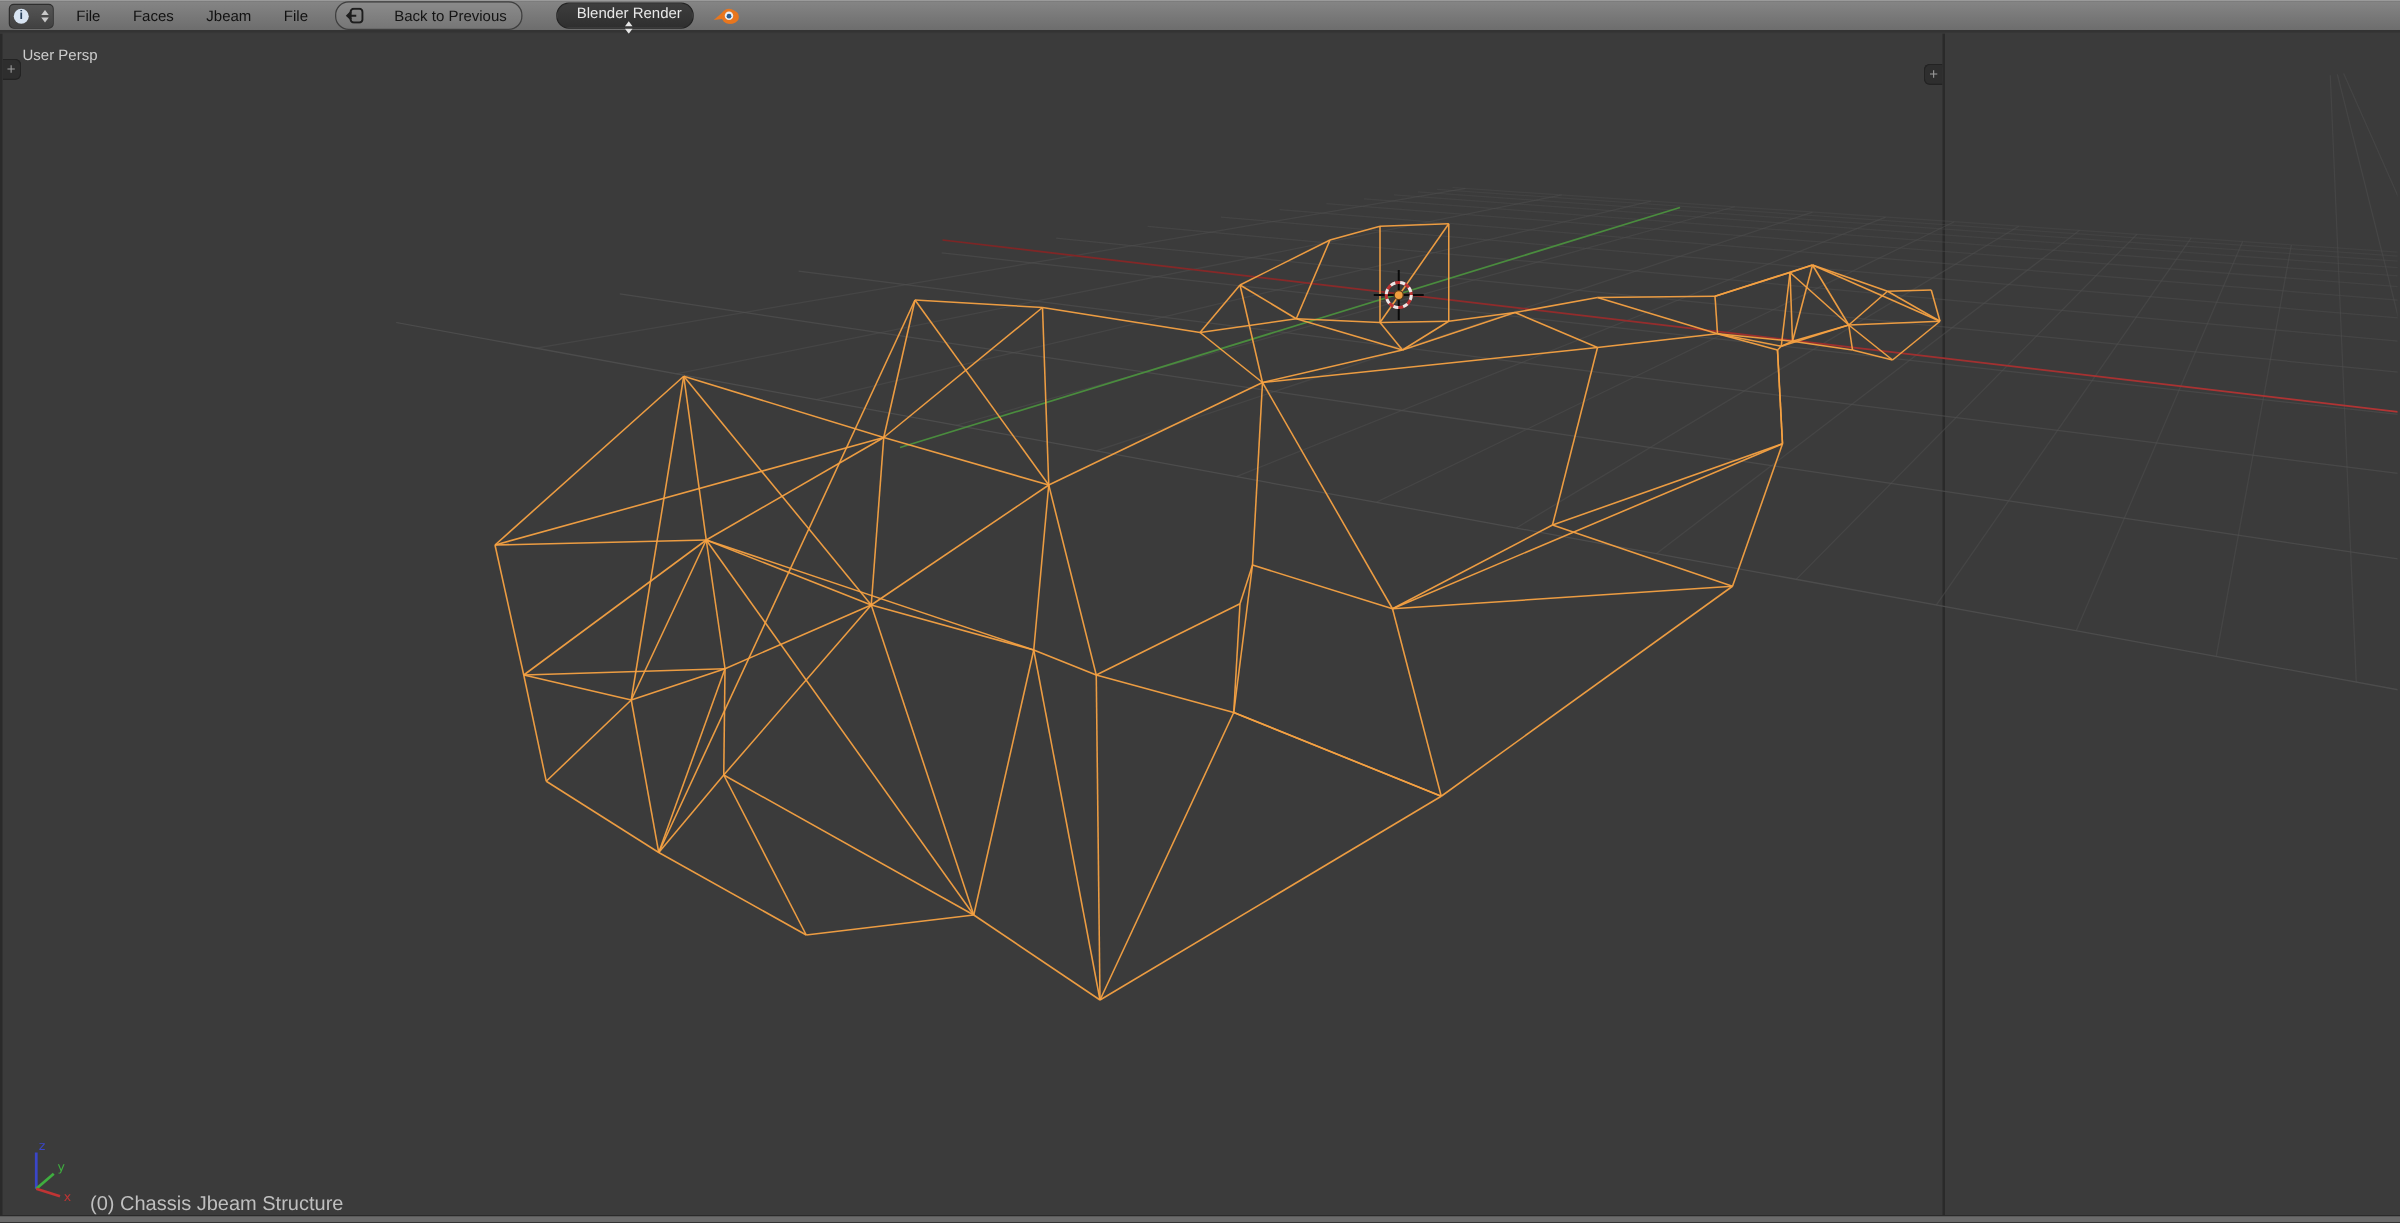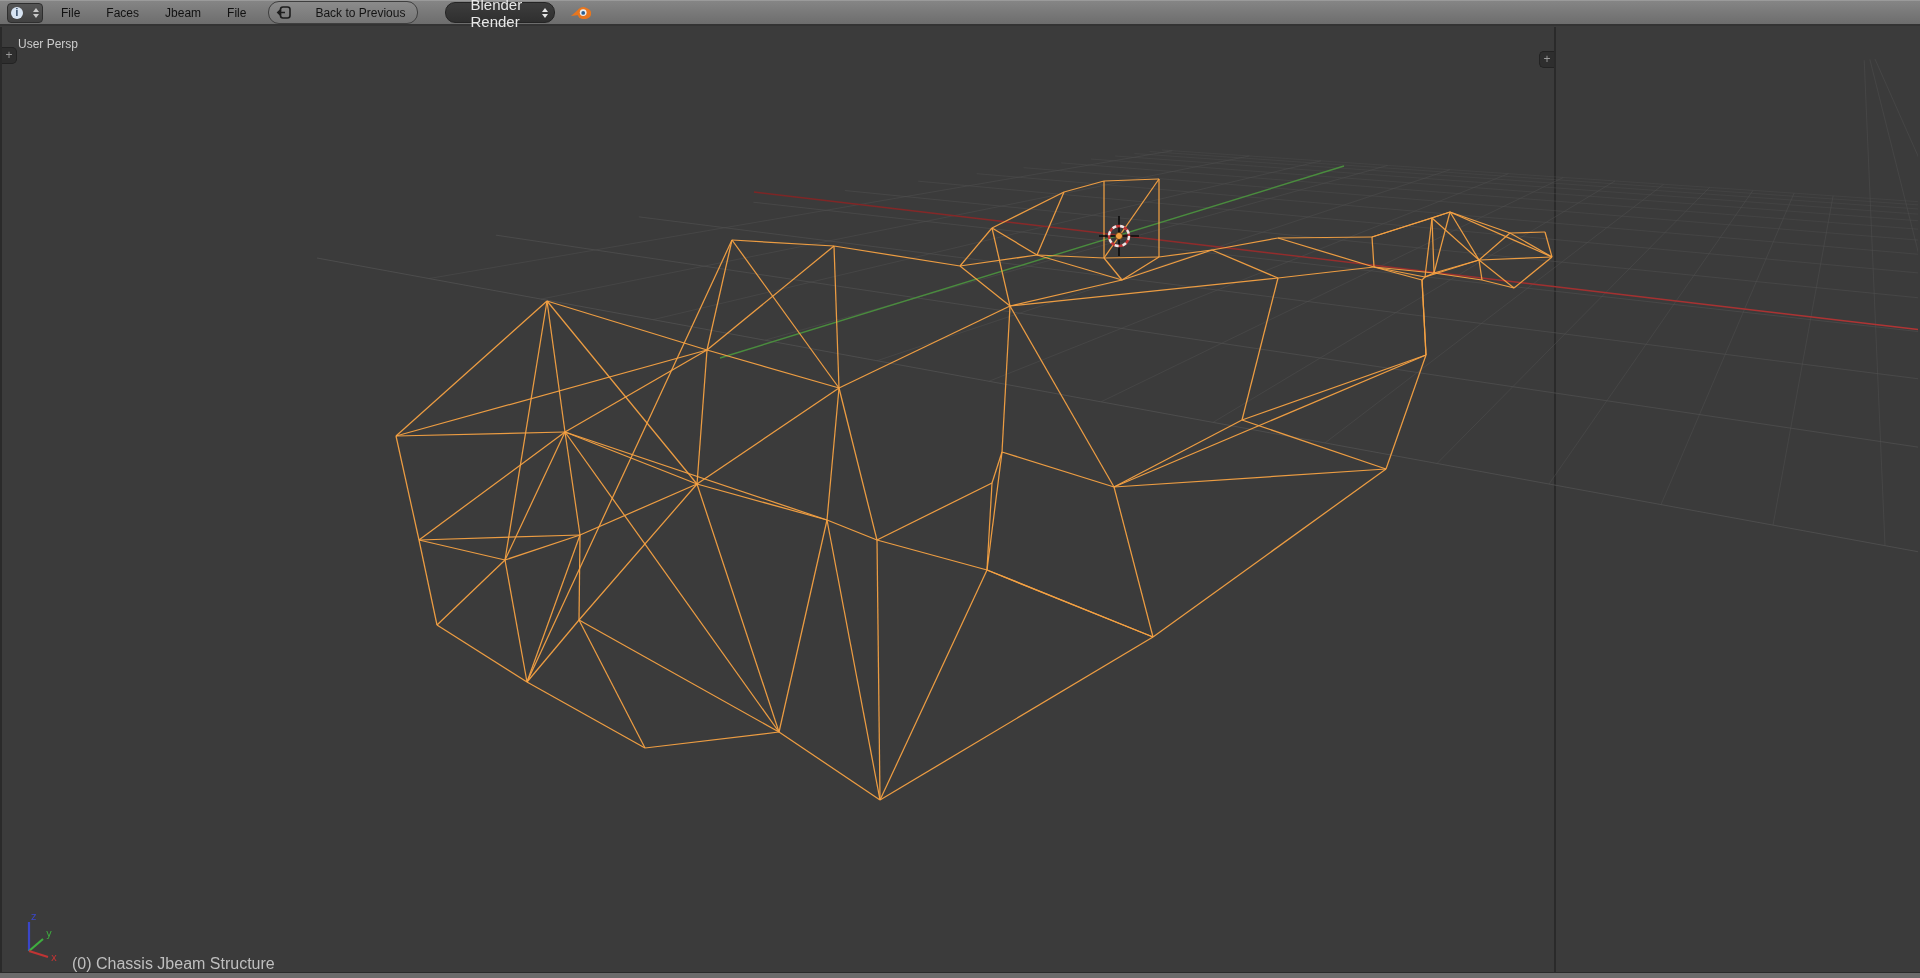--- a/index.html
+++ b/index.html
@@ -19,22 +19,22 @@
   .updown{display:flex;flex-direction:column;justify-content:center;gap:2px;}
   .updown i{display:block;width:0;height:0;border-left:3px solid transparent;border-right:3px solid transparent;}
   .updown i.up{border-bottom:4px solid #c9c9c9;}
   .updown i.down{border-top:4px solid #c9c9c9;}
   .menu-item{color:#111;font-size:12px;margin:0 13px;cursor:default;}
   #back-btn{margin-left:9px;height:21px;border-radius:11px;padding:0 12px 0 7px;
     background:linear-gradient(#8b8b8b,#767676);border:1px solid #3f3f3f;
     color:#141414;font-size:12px;display:flex;align-items:center;gap:24px;}
   #engine-select{margin-left:27px;width:110px;height:21px;border-radius:10px;
     background:linear-gradient(#3d3d3d,#2f2f2f);border:1px solid #242424;
-    color:#e8e8e8;font-size:15px;display:flex;align-items:center;box-sizing:border-box;
-    padding:0 6px 0 24px;justify-content:space-between;}
+    color:#e8e8e8;font-size:12px;display:flex;align-items:center;box-sizing:border-box;
+    padding:0 6px 0 12px;justify-content:space-between;flex-direction:column;}
   #engine-select .updown i.up{border-bottom-color:#e6e6e6;}
   #engine-select .updown i.down{border-top-color:#e6e6e6;}
   #blender-logo{margin-left:14px;}
   #stats-text{margin-left:10px;color:#1c1c1c;font-size:12px;letter-spacing:.1px;}
 
   
   #viewport{position:absolute;left:0;top:27px;width:1556px;height:945px;background:#3b3b3b;
     border-left:2px solid #2a2a2a;border-right:2px solid #2a2a2a;box-sizing:border-box;}
   #scene{position:absolute;left:0;top:0;}
   #view-label{position:absolute;left:16px;top:10px;color:#cccccc;font-size:12px;}

